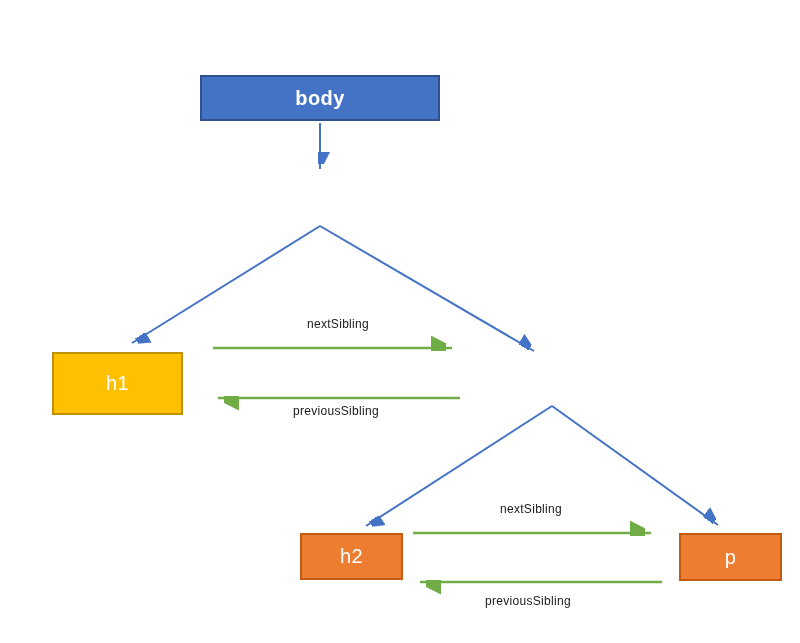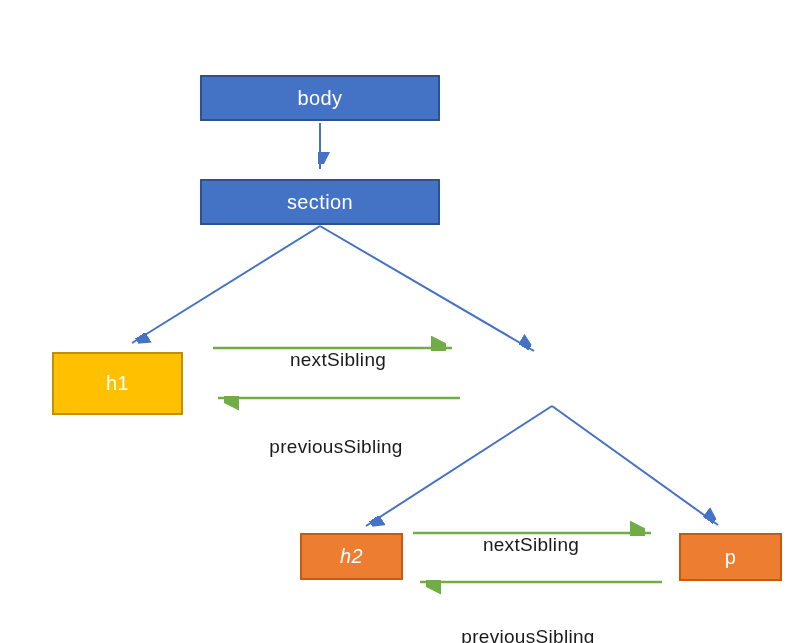--- a/index.html
+++ b/index.html
@@ -42,35 +42,34 @@
     align-items: center;
     justify-content: center;
     color: var(--node-text);
     font-size: 20px;
     letter-spacing: 0.4px;
   }
   .node.blue   { background: var(--node-blue);   border: 2px solid var(--node-blue-border); }
   .node.yellow { background: var(--node-yellow); border: 2px solid var(--node-yellow-border); }
   .node.orange { background: var(--node-orange); border: 2px solid var(--node-orange-border); }
 
-  .node-body    { left: 200px; top: 75px;  width: 240px; height: 46px; }
+  .node-body    { left: 200px; top: 75px;  width: 240px; height: 46px; font-weight: bold; }
   .node-section { left: 200px; top: 179px; width: 240px; height: 46px; }
   .node-h1      { left: 52px;  top: 352px; width: 131px; height: 63px; }
   .node-div     { left: 485px; top: 358px; width: 133px; height: 47px; }
-  .node-h2      { left: 300px; top: 533px; width: 103px; height: 47px; font-style: italic; }
+  .node-h2      { left: 300px; top: 533px; width: 103px; height: 47px; }
   .node-p       { left: 679px; top: 533px; width: 103px; height: 48px; }
 
   .edge-label {
     position: absolute;
     transform: translate(-50%, -50%);
     color: var(--label-text);
-    font-size: 19px;
+    font-size: 12px;
     letter-spacing: 0.3px;
     white-space: nowrap;
-    margin-top: 36px;
   }
   .label-next-1 { left: 338px; top: 324px; }
   .label-prev-1 { left: 336px; top: 411px; }
   .label-next-2 { left: 531px; top: 509px; }
   .label-prev-2 { left: 528px; top: 601px; }
 </style>
 </head>
 <body>
 
 <div class="canvas">
@@ -91,21 +90,20 @@
     <line x1="552" y1="406" x2="366" y2="526" stroke="var(--arrow-blue, #4472C4)" stroke-width="2" marker-end="url(#arrow-blue-head)"></line>
     <line x1="552" y1="406" x2="718" y2="525" stroke="var(--arrow-blue, #4472C4)" stroke-width="2" marker-end="url(#arrow-blue-head)"></line>
 
     <line x1="213" y1="348" x2="452" y2="348" stroke="var(--arrow-green, #70AD47)" stroke-width="2.5" marker-end="url(#arrow-green-head)"></line>
     <line x1="460" y1="398" x2="218" y2="398" stroke="var(--arrow-green, #70AD47)" stroke-width="2.5" marker-end="url(#arrow-green-head)"></line>
     <line x1="413" y1="533" x2="651" y2="533" stroke="var(--arrow-green, #70AD47)" stroke-width="2.5" marker-end="url(#arrow-green-head)"></line>
     <line x1="662" y1="582" x2="420" y2="582" stroke="var(--arrow-green, #70AD47)" stroke-width="2.5" marker-end="url(#arrow-green-head)"></line>
   </svg>
 
   <div class="node blue node-body">body</div>
-  <div class="node blue node-section">section</div>
   <div class="node yellow node-h1">h1</div>
   <div class="node orange node-h2">h2</div>
   <div class="node orange node-p">p</div>
 
   <div class="edge-label label-next-1">nextSibling</div>
   <div class="edge-label label-prev-1">previousSibling</div>
   <div class="edge-label label-next-2">nextSibling</div>
   <div class="edge-label label-prev-2">previousSibling</div>
 
 </div>

